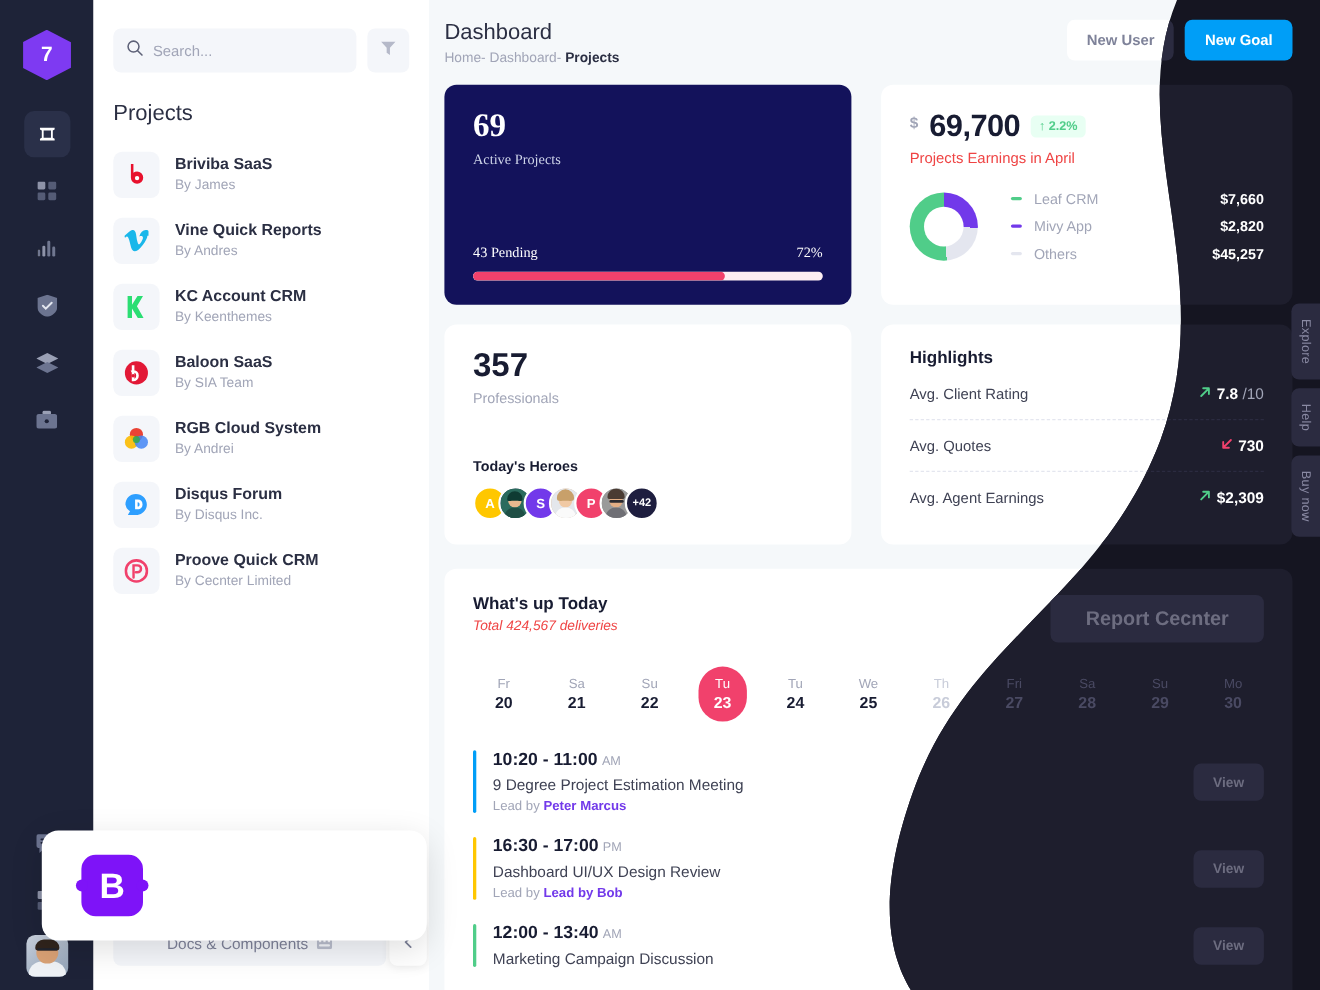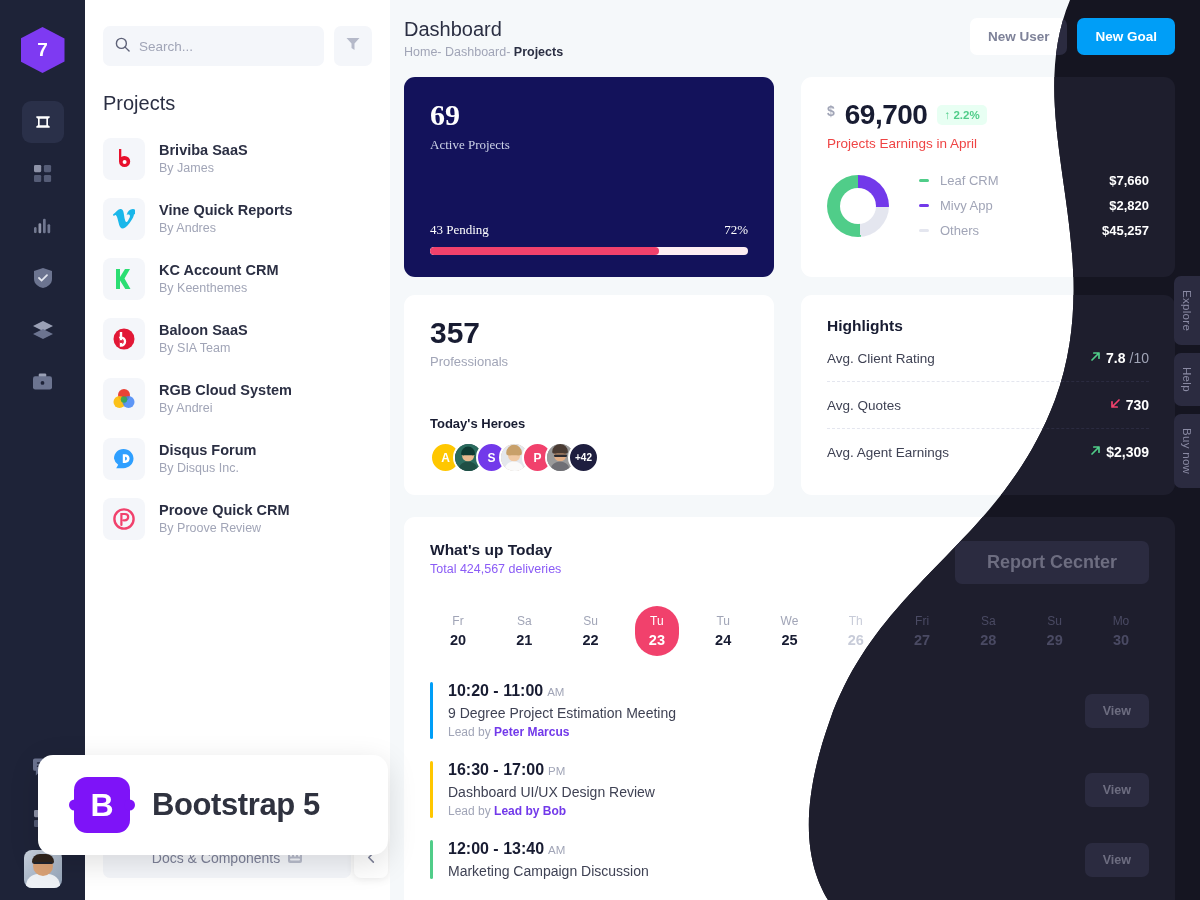--- a/index.html
+++ b/index.html
@@ -157,21 +157,21 @@
   .high-row { display: flex; align-items: center; justify-content: space-between; padding: 15px 0; }
   .high-row + .high-row { border-top: 1px dashed #e4e6ef; }
   .high-name { font-size: 13.5px; color: #3f4254; }
   .high-val { font-size: 14px; font-weight: bold; color: #181c32; display: flex; align-items: center; gap: 4px; }
   .high-val .muted { color: #a1a5b7; font-weight: normal; }
 
   
   .card-today { margin: 22px 25px 0 14px; border-radius: 11px; background: #fff; padding: 24px 26px 10px 26px; height: 400px; }
   .today-head { display: flex; align-items: flex-start; justify-content: space-between; }
   .today-title { font-size: 15.5px; font-weight: bold; color: #181c32; }
-  .today-sub { font-size: 12.5px; color: #8b5cf6; margin-top: 3px; }
+  .today-sub { font-size: 12.5px; color: #ef4444; margin-top: 3px; font-style: italic; }
   .btn-report { background: #f4f6fa; color: #7e8299; border: none; font-size: 18px; font-weight: bold;
      padding: 11px 32px; border-radius: 7px; font-family: "Liberation Sans", sans-serif; }
   .days { display: flex; justify-content: space-between; margin-top: 22px; padding: 0 6px; }
   .day { width: 44px; text-align: center; padding: 8px 0; border-radius: 22px; }
   .day .dw { font-size: 12px; color: #a1a5b7; }
   .day .dn { font-size: 14.5px; font-weight: bold; color: #181c32; margin-top: 4px; }
   .day.sel { background: #f1416c; }
   .day.sel .dw, .day.sel .dn { color: #fff; }
   .day.dim .dw, .day.dim .dn { color: #c8ccd9; }
   .events { margin-top: 26px; display: flex; flex-direction: column; gap: 22px; }
@@ -428,21 +428,21 @@
         </div>
         <div class="proj-item">
           <div class="proj-logo">
             <svg width="22" height="22" viewBox="0 0 22 22">
                 <circle cx="11" cy="11" r="9.6" stroke="#F1416C" stroke-width="2.4" fill="none"></circle>
                 <path d="M8.4 17V6h3.4c2.1 0 3.4 1.2 3.4 3.1s-1.3 3.2-3.4 3.2H10.6" stroke="#F1416C" stroke-width="2.2" fill="none" stroke-linecap="round"></path>
               </svg>
           </div>
           <div>
             <div class="proj-name">Proove Quick CRM</div>
-            <div class="proj-by">By Proove Review</div>
+            <div class="proj-by">By Cecnter Limited</div>
           </div>
         </div>
       </div>
       <div class="docs-bar">
         <span>Docs &amp; Components</span>
         <span>
           <svg width="14" height="11" viewBox="0 0 14 11">
               <rect x="0" y="0" width="14" height="11" rx="2" fill="#b9bdcc"></rect>
               <rect x="2" y="6.5" width="10" height="2" rx="1" fill="#f4f6fa"></rect>
               <rect x="2" y="2.5" width="2" height="2" fill="#f4f6fa"></rect>
@@ -909,16 +909,15 @@
   <div class="side-tabs">
     <div class="side-tab">Explore</div>
     <div class="side-tab">Help</div>
     <div class="side-tab">Buy now</div>
   </div>
 
   <div class="bs-badge">
     <div class="bs-mark">
         <span>B</span>
       </div>
-    <div class="bs-text">Bootstrap 5</div>
   </div>
 
 </div>
 
 </body></html>

